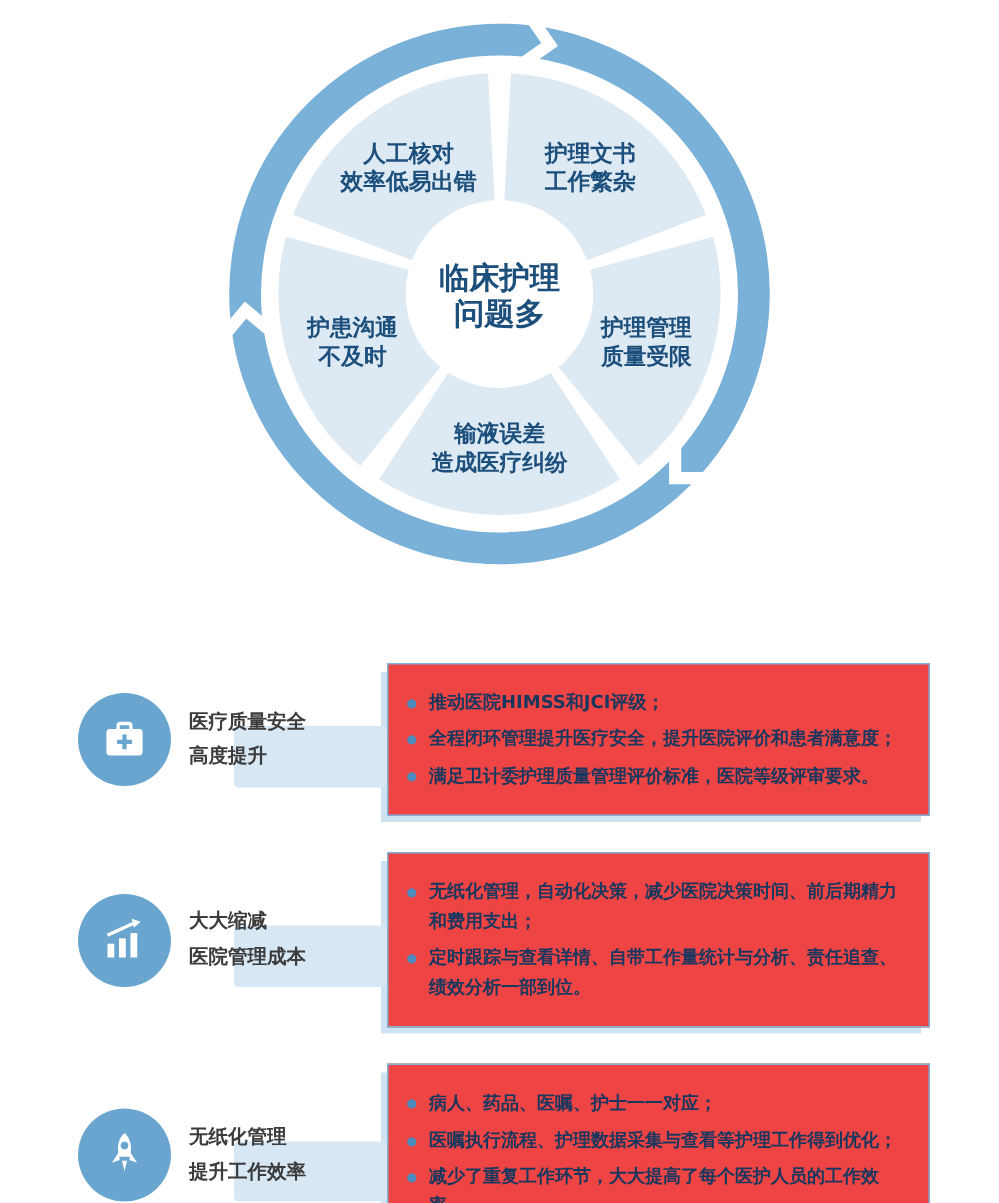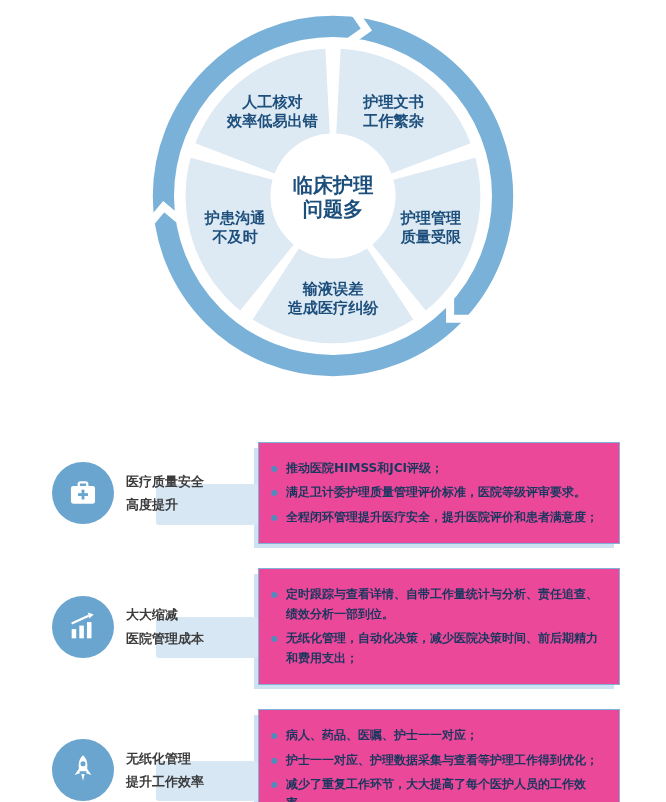--- a/index.html
+++ b/index.html
@@ -30,21 +30,21 @@
     flex:0 0 124px; margin:0 8px 0 12px; text-align:left;
     font-weight:bold; font-size:13px; color:#3c3c3c; line-height:1.8;
     position:relative; z-index:0;
   }
   .benefit-title::before {
     content:""; position:absolute; left:30px; right:-8px; top:14px; bottom:-8px;
     background:#d7e7f4; border-radius:3px; z-index:-1;
   }
   .benefit-title span { display:block; position:relative; }
   .benefit-box {
-    flex:1; background:#ec4899; border:1px solid #7fb2d9;
+    flex:1; background:#ef4444; border:1px solid #7fb2d9;
     padding:11px 12px; box-shadow:-5px 5px 0 -1px #cfe2f1;
   }
   .benefit-box ul { list-style:none; }
   .benefit-box li {
     position:relative; padding-left:15px; margin:5px 0;
     font-size:12px; font-weight:bold; color:#17375e; line-height:1.62;
   }
   .benefit-box li::before {
     content:"●"; position:absolute; left:0; top:4px;
     font-size:8px; color:#4e8cbe;
@@ -101,44 +101,44 @@
           <rect x="8.5" y="12.1" width="7" height="2" fill="#69a5ce"></rect>
         </svg>
       </div>
       <div class="benefit-title">
         <span>医疗质量安全</span>
         <span>高度提升</span>
       </div>
       <div class="benefit-box">
         <ul>
           <li>推动医院HIMSS和JCI评级；</li>
+          <li>全程闭环管理提升医疗安全，提升医院评价和患者满意度；</li>
           <li>满足卫计委护理质量管理评价标准，医院等级评审要求。</li>
-          <li>全程闭环管理提升医疗安全，提升医院评价和患者满意度；</li>
         </ul>
       </div>
     </div>
 
     <div class="benefit-row">
       <div class="icon-circle">
         <svg viewBox="0 0 24 24" width="34" height="34">
           <rect x="4" y="13.5" width="3.2" height="6.5" fill="#ffffff"></rect>
           <rect x="9.4" y="11" width="3.2" height="9" fill="#ffffff"></rect>
           <rect x="14.8" y="8.5" width="3.2" height="11.5" fill="#ffffff"></rect>
           <path d="M4 9.5 L16 4" fill="none" stroke="#ffffff" stroke-width="1.6"></path>
           <polygon points="15.4,1.8 19.6,3.2 16.4,6" fill="#ffffff"></polygon>
         </svg>
       </div>
       <div class="benefit-title">
         <span>大大缩减</span>
         <span>医院管理成本</span>
       </div>
       <div class="benefit-box">
         <ul>
+          <li>无纸化管理，自动化决策，减少医院决策时间、前后期精力和费用支出；</li>
           <li>定时跟踪与查看详情、自带工作量统计与分析、责任追查、绩效分析一部到位。</li>
-          <li>无纸化管理，自动化决策，减少医院决策时间、前后期精力和费用支出；</li>
         </ul>
       </div>
     </div>
 
     <div class="benefit-row">
       <div class="icon-circle">
         <svg viewBox="0 0 24 24" width="36" height="36">
           <path d="M12 2.2 C14.6 4.4 15.6 8.2 14.4 12.8 L9.6 12.8 C8.4 8.2 9.4 4.4 12 2.2 Z" fill="#ffffff"></path>
           <circle cx="12" cy="7.8" r="1.7" fill="#69a5ce"></circle>
           <path d="M9.6 10.6 L6.4 15.4 L9.8 14.2 Z" fill="#ffffff"></path>
@@ -146,20 +146,20 @@
           <path d="M10.9 14.6 L12 19.2 L13.1 14.6 Z" fill="#ffffff"></path>
         </svg>
       </div>
       <div class="benefit-title">
         <span>无纸化管理</span>
         <span>提升工作效率</span>
       </div>
       <div class="benefit-box">
         <ul>
           <li>病人、药品、医嘱、护士一一对应；</li>
-          <li>护士一一对应、护理数据采集与查看等护理工作得到优化；</li>
+          <li>医嘱执行流程、护理数据采集与查看等护理工作得到优化；</li>
           <li>减少了重复工作环节，大大提高了每个医护人员的工作效率。</li>
         </ul>
       </div>
     </div>
 
   </div>
 </div>
 
 </body></html>

